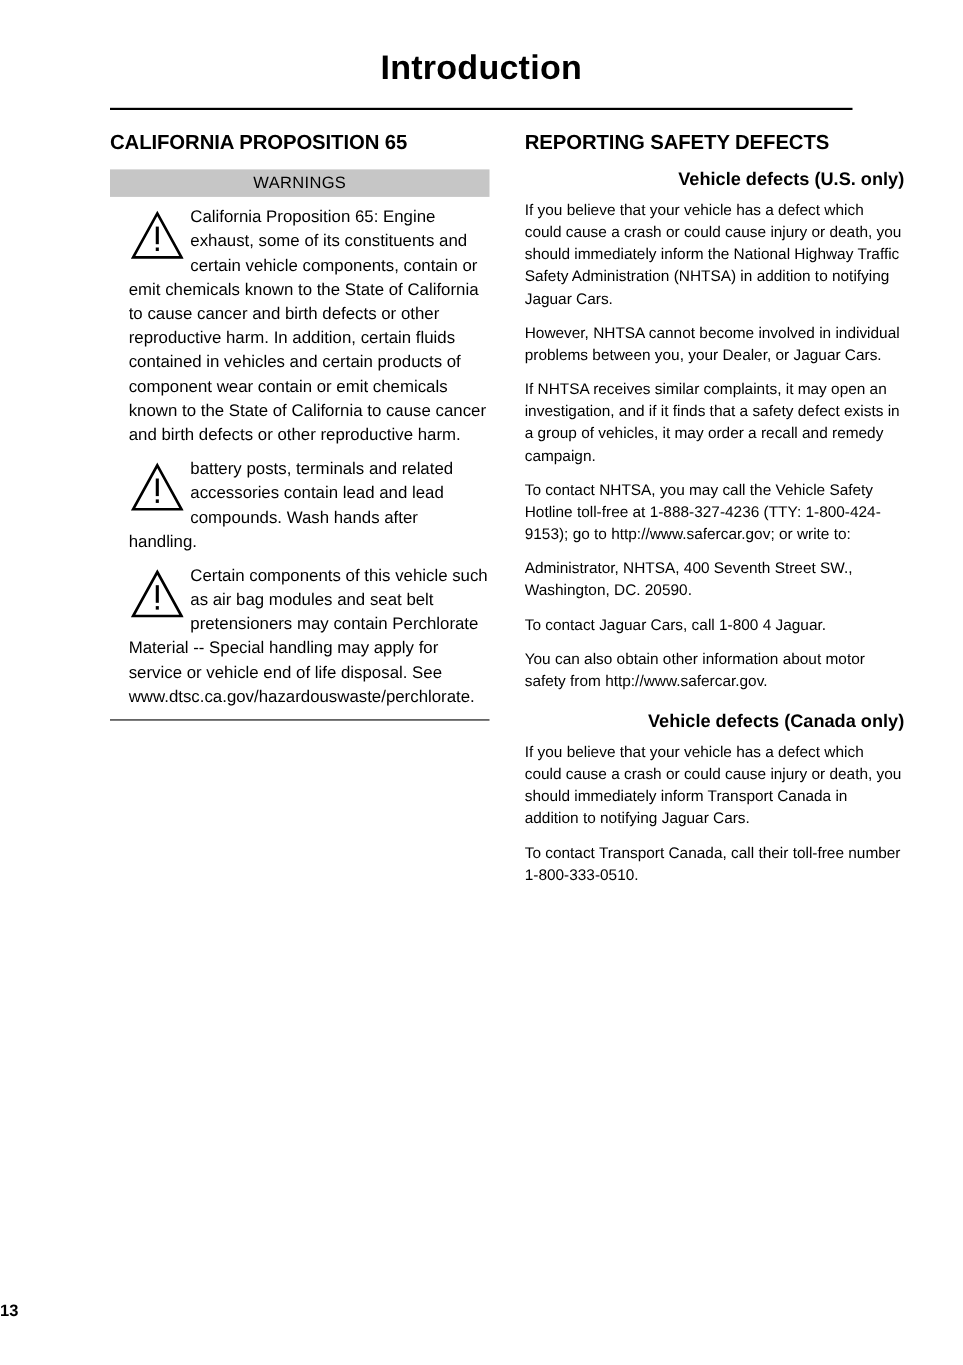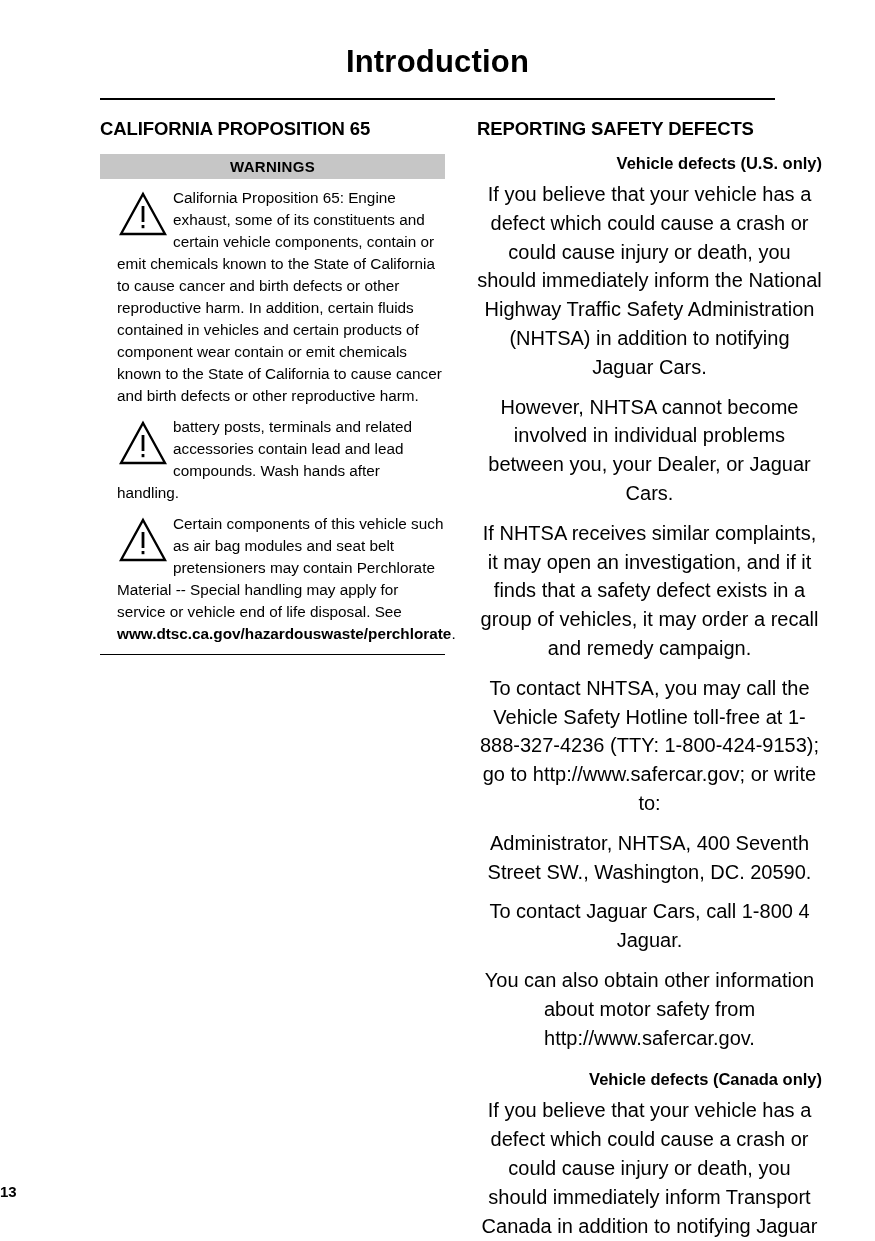--- a/index.html
+++ b/index.html
@@ -64,52 +64,51 @@
     font-size: 16.5px;
     font-weight: bold;
     margin: 18px 0 7px 0;
     text-align: right;
   }
   h3.sub-head.first { margin-top: 12px; }
 
   .warn-bar {
     background: #c6c6c6;
     text-align: center;
-    font-weight: bold;
+    font-weight: normal;
     font-size: 15px;
     padding: 4px 0 4px 0;
     margin-bottom: 8px;
     letter-spacing: 0.3px;
   }
 
   p {
     margin: 0 0 11px 0;
-    font-size: 20px;
+    font-size: 14px;
     line-height: 1.44;
-    text-align: center;
   }
   .warn-block {
     position: relative;
     margin-bottom: 9px;
     margin-left: 17px;
   }
   .warn-icon {
     float: left;
     width: 48px;
     height: 46px;
     margin: 4px 6px 0 2px;
   }
   .warn-text {
     font-size: 15.3px;
     line-height: 1.44;
   }
   .clear { clear: both; }
 
   .bold-link {
-    font-weight: bold;
+    font-weight: normal;
   }
 
   .col-rule {
     border-bottom: 1.5px solid #000;
     margin-top: 6px;
   }
 
   .page-number {
     position: absolute;
     left: 0;

